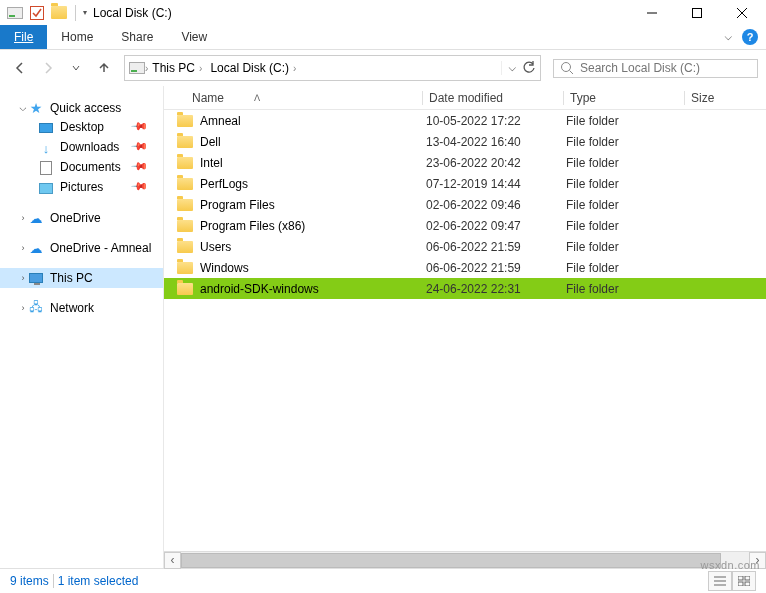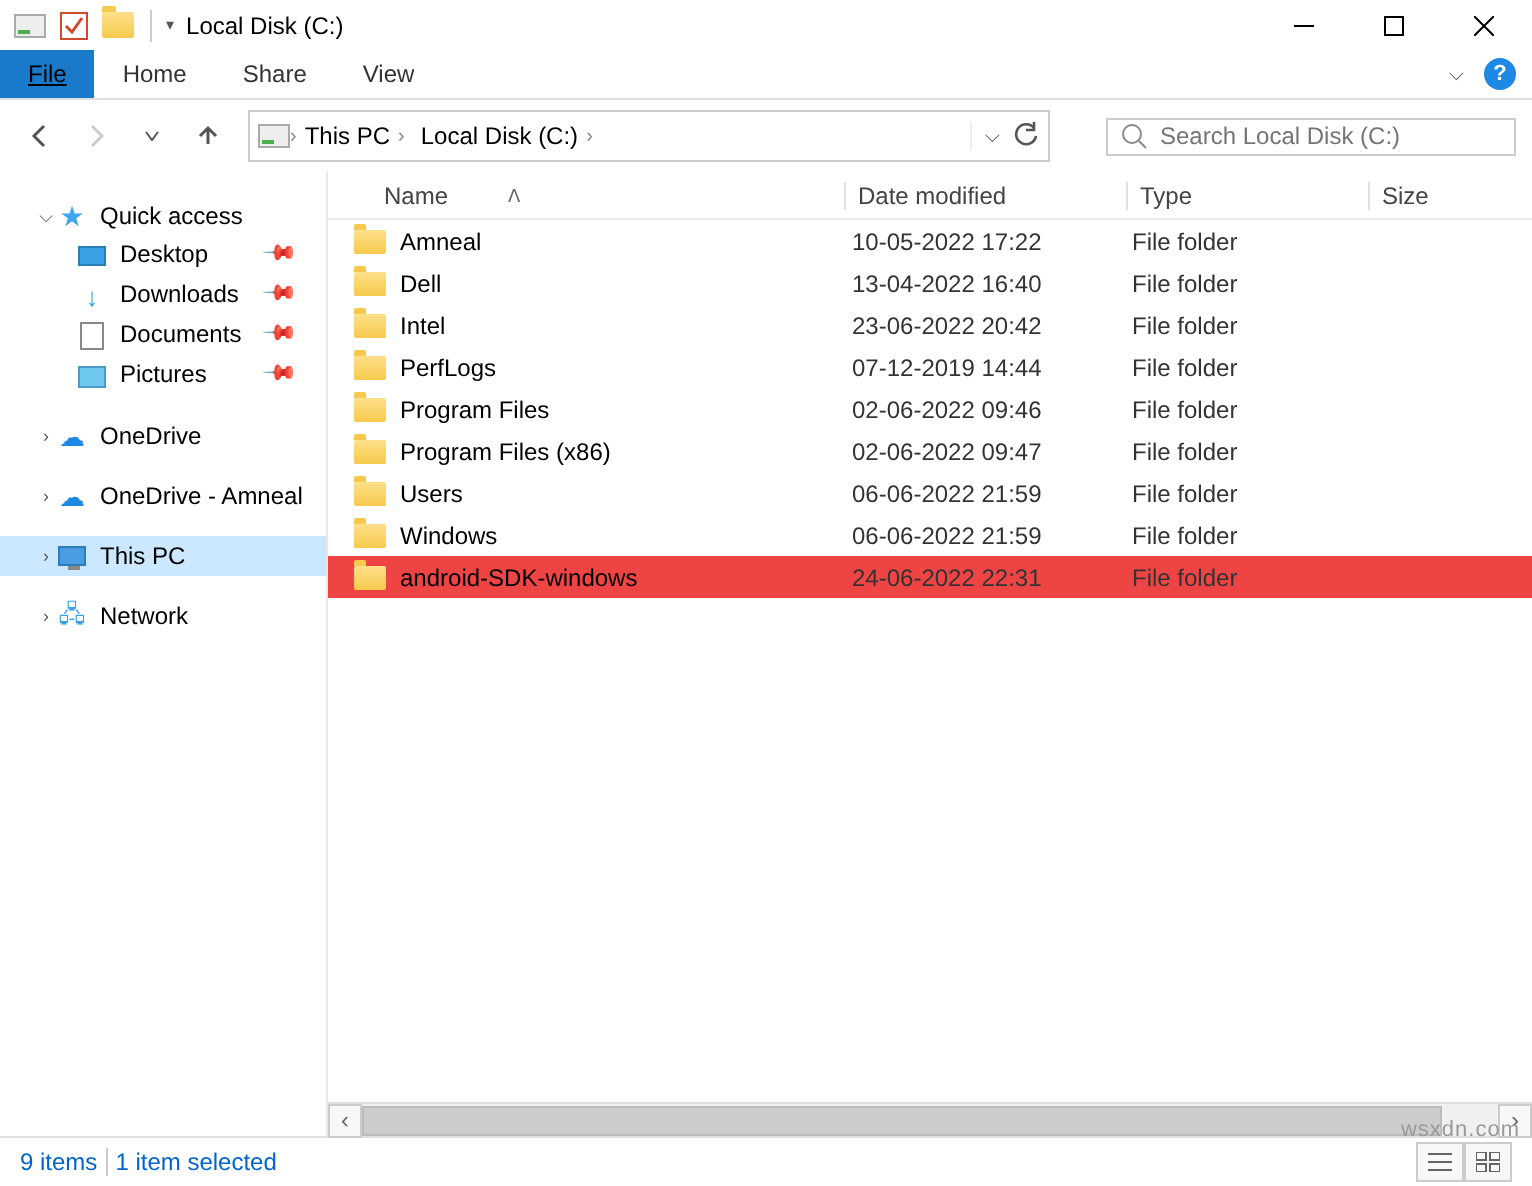--- a/index.html
+++ b/index.html
@@ -14,38 +14,38 @@
 .folder-icon-small::before { content:""; position:absolute; top:-3px; left:0; width:7px; height:3px; background:#f7ca4d; border-radius:1px 1px 0 0;}
 .qat-divider { width: 1px; height: 16px; background: #ccc; margin: 0 3px; }
 .qat-dropdown { font-size: 8px; color: #555; }
 .title-text { padding-left: 6px; font-size: 12px; }
 .win-controls { margin-left: auto; display: flex; }
 .win-btn { width: 45px; height: 25px; display: flex; align-items: center; justify-content: center; }
 .win-btn svg { width: 10px; height: 10px; }
 
 
 .ribbon { height: 25px; display: flex; align-items: stretch; border-bottom: 1px solid #e0e0e0; }
-.file-tab { background: #1979ca; color: #000000; padding: 0 14px; display: flex; align-items: center; font-size: 12px; text-decoration: underline; }
+.file-tab { background: #1979ca; color: #ffffff; padding: 0 14px; display: flex; align-items: center; font-size: 12px; text-decoration: underline; }
 .ribbon-tab { padding: 0 14px; display: flex; align-items: center; font-size: 12px; color: #333; }
 .ribbon-right { margin-left: auto; display: flex; align-items: center; padding-right: 8px; gap: 10px; }
 .chevron { font-size: 10px; color: #555; }
 .help-icon { width: 16px; height: 16px; border-radius: 50%; background: #1e88e5; color: #fff; display: flex; align-items: center; justify-content: center; font-size: 11px; font-weight: bold; }
 
 
 .nav-toolbar { height: 36px; display: flex; align-items: center; padding: 4px 8px; gap: 4px; }
 .nav-btn { width: 24px; height: 24px; display: flex; align-items: center; justify-content: center; color: #666; }
 .nav-btn.disabled { opacity: 0.5; }
 .nav-btn svg { width: 14px; height: 14px; }
 .nav-btn.small svg { width: 10px; height: 10px; }
 .addressbar { flex: 1; height: 26px; border: 1px solid #ccc; display: flex; align-items: center; padding: 0 4px; margin-left: 4px; }
 .addr-icon { width: 16px; height: 16px; display:flex; align-items:center; justify-content:center; }
 .crumb { padding: 0 4px; display:flex; align-items:center; gap:4px; }
 .crumb-sep { color: #888; font-size: 10px; }
 .addr-right { margin-left: auto; display: flex; align-items: center; gap: 6px; border-left:1px solid #eee; padding-left:6px;}
-.searchbox { width: 205px; height: 19px; border: 1px solid #ccc; display: flex; align-items: center; padding: 0 6px; margin-left: 24px; color: #777; gap:6px;}
+.searchbox { width: 205px; height: 19px; border: 1px solid #ccc; display: flex; align-items: center; padding: 0 6px; margin-left: 8px; color: #777; gap:6px;}
 .searchbox svg { width: 14px; height: 14px; }
 .searchbox input { border: none; outline: none; flex:1; font-size: 12px; color:#777; background:transparent;}
 
 
 .main { display: flex; height: 482px; }
 .sidebar { width: 164px; border-right: 1px solid #e8e8e8; padding-top: 12px; overflow:hidden;}
 .side-group { margin-bottom: 10px; }
 .side-item { display: flex; align-items: flex-start; padding: 2px 8px 2px 20px; height: 20px; }
 .side-item.head { padding-left: 18px; align-items:center;}
 .side-item.selected { background: #cce8ff; }
@@ -59,21 +59,21 @@
 .col { padding: 0 6px; display:flex; align-items:center; }
 .col-name { width: 236px; }
 .col-date { width: 140px; }
 .col-type { width: 120px; }
 .col-size { width: 60px; }
 .col-sep { width:1px; height:14px; background:#e0e0e0;}
 .sort-arrow { font-size: 9px; margin-left: 30px; color:#666;}
 
 .rows { flex:1; overflow:hidden;}
 .row { display: flex; align-items: center; height: 21px; padding-left:10px;}
-.row.selected { background: #ef4444; }
+.row.selected { background: #84cc16; }
 .row-icon { width: 22px; display:flex; justify-content:center;}
 .row-name { width: 224px; padding-left:4px;}
 .row-date { width: 140px; color:#333; padding-left:6px;}
 .row-type { width: 120px; color:#333; padding-left:6px;}
 .row-size { width: 60px; }
 
 .hscroll { height: 17px; background:#f0f0f0; display:flex; align-items:center; border-top:1px solid #ddd;}
 .hscroll-btn { width:17px; height:17px; display:flex; align-items:center; justify-content:center; color:#666; border:1px solid #ccc; background:#f8f8f8;}
 .hscroll-track { flex:1; height:17px; position:relative;}
 .hscroll-thumb { position:absolute; left:0; width:95%; height:15px; top:1px; background:#ccc; border:1px solid #bbb;}

